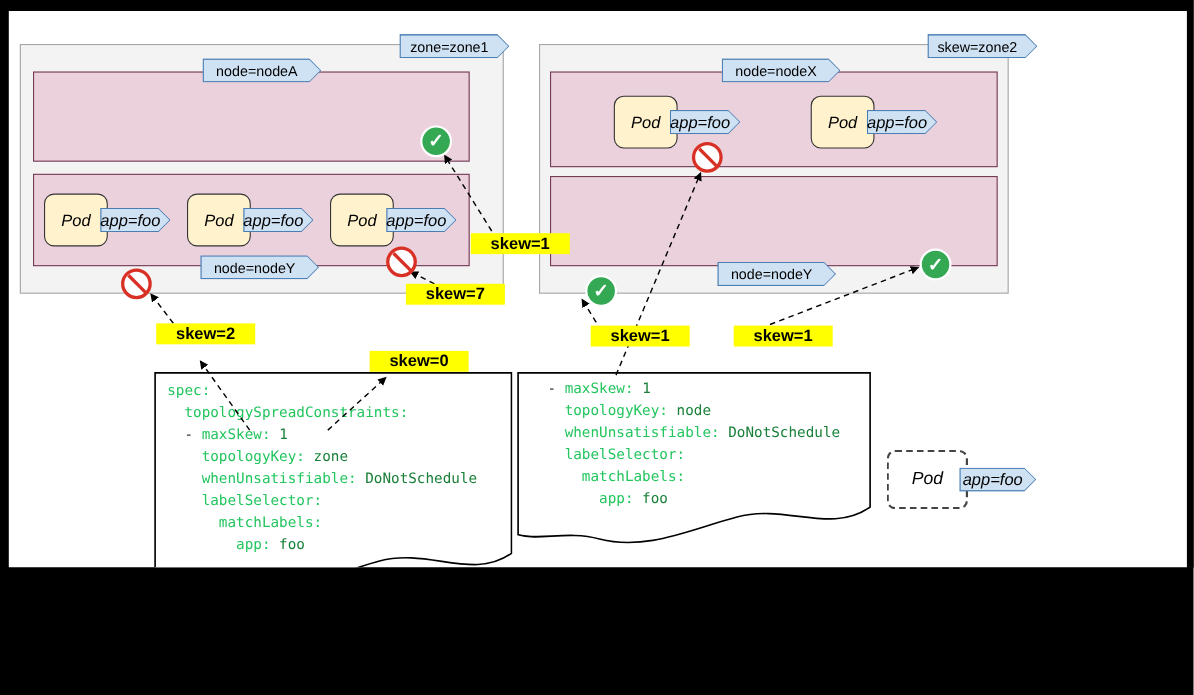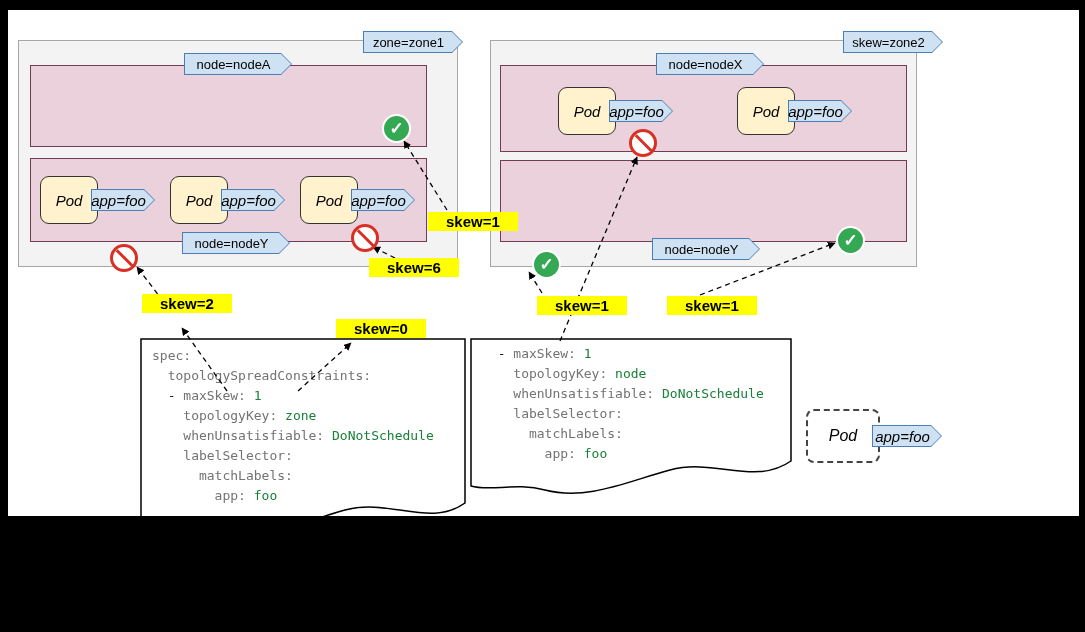--- a/index.html
+++ b/index.html
@@ -36,21 +36,21 @@
        margin-left:-1.5px;background:#d93025;transform:rotate(-45deg);transform-origin:center;}
 
   .skew{position:absolute;background:#ffff00;color:#000;font-weight:700;font-size:15px;
        padding:1px 18px;z-index:6;white-space:nowrap;}
 
   .paper{position:absolute;z-index:2;}
   .paper svg{position:absolute;left:0;top:0;}
   .code{position:absolute;left:12px;top:8px;margin:0;white-space:pre;
        font-family:"DejaVu Sans Mono",monospace;font-size:13px;line-height:20px;}
   .code-line{white-space:pre;}
-  .tok-k{color:#737373;}
+  .tok-k{color:#22c55e;}
   .tok-v{color:#188038;}
   .tok-p{color:#1f1f1f;}
 
   .arrows{position:absolute;left:0;top:0;z-index:4;pointer-events:none;}
 </style>
 </head>
 <body>
 
 <div class="canvas">
   <div class="surface"></div>
@@ -141,21 +141,21 @@
       <span class="fg"></span>
       <span class="txt">app=foo</span>
     </div>
   </div>
 
   <div class="noicon" style="left:629px;top:129px"></div>
   <div class="check" style="left:838px;top:228px"></div>
   <div class="check" style="left:534px;top:252px"></div>
 
   <div class="skew" style="left:428px;top:212px">skew=1</div>
-  <div class="skew" style="left:369px;top:258px">skew=6</div>
+  <div class="skew" style="left:369px;top:258px">skew=7</div>
   <div class="skew" style="left:142px;top:294px">skew=2</div>
   <div class="skew" style="left:336px;top:319px">skew=0</div>
   <div class="skew" style="left:537px;top:296px">skew=1</div>
   <div class="skew" style="left:667px;top:296px">skew=1</div>
 
   <div class="paper" style="left:140px;top:338px;width:326px;height:206px">
     <svg width="326" height="206" viewBox="0 0 326 206">
       <path d="M1 1 L325 1 L325 165 C 290 190 250 160 205 172 C 160 184 120 208 78 196 C 48 187 22 200 1 193 Z" fill="#ffffff" stroke="#000" stroke-width="1.5"></path>
     </svg>
     <pre class="code"><div class="code-line"><span class="tok-k">spec:</span></div><div class="code-line"><span class="tok-k">  topologySpreadConstraints:</span></div><div class="code-line"><span class="tok-p">  - </span><span class="tok-k">maxSkew:</span><span class="tok-v"> 1</span></div><div class="code-line"><span class="tok-k">    topologyKey:</span><span class="tok-v"> zone</span></div><div class="code-line"><span class="tok-k">    whenUnsatisfiable:</span><span class="tok-v"> DoNotSchedule</span></div><div class="code-line"><span class="tok-k">    labelSelector:</span></div><div class="code-line"><span class="tok-k">      matchLabels:</span></div><div class="code-line"><span class="tok-k">        app:</span><span class="tok-v"> foo</span></div></pre>

